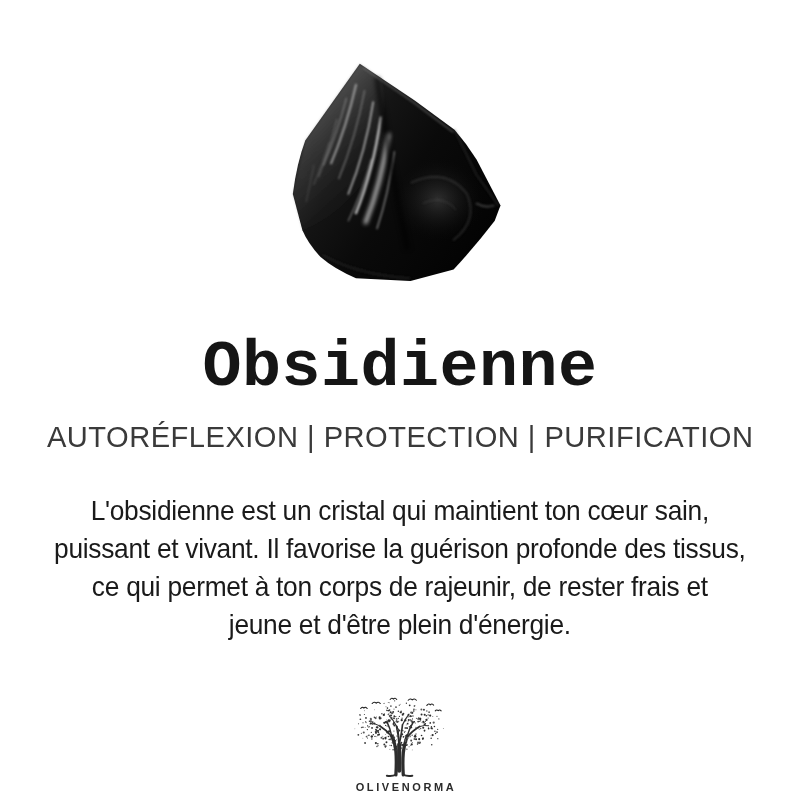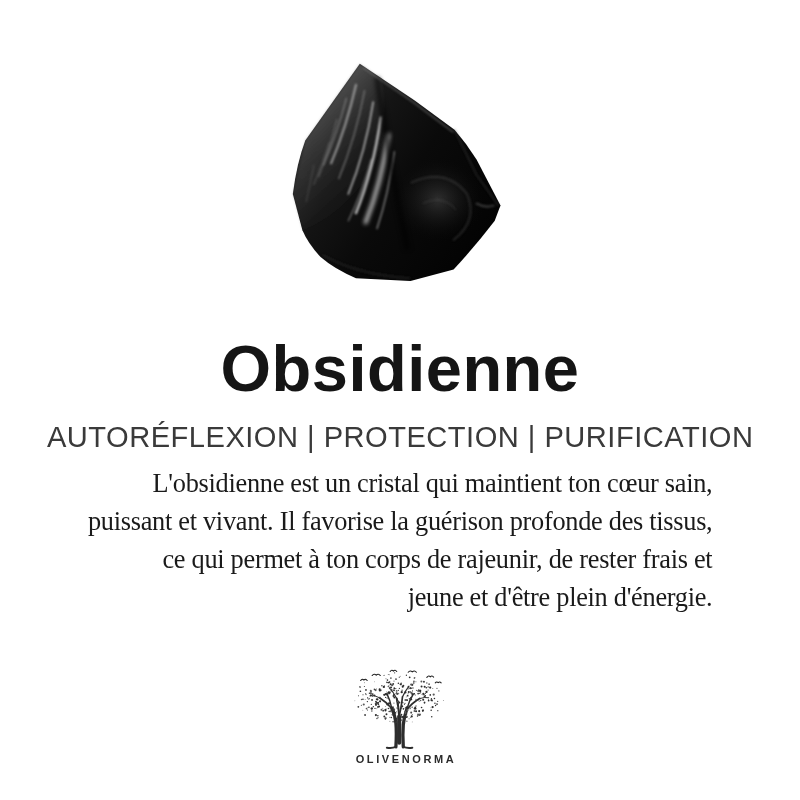--- a/index.html
+++ b/index.html
@@ -14,46 +14,46 @@
     display: flex; flex-direction: column; align-items: center;
     background: #ffffff;
   }
   .stone-svg {
     margin-top: 60px;
     width: 224px; height: 222px;
     display: block;
   }
   .title {
     margin-top: 54px;
-    font-family: Liberation Sans, sans-serif;
+    font-family: Liberation Mono, monospace;
     font-weight: 700;
     font-size: 65px;
     line-height: 1.0;
     color: #151515;
     letter-spacing: 0.5px;
     white-space: nowrap;
   }
   .subtitle {
     margin-top: 20px;
     font-size: 30px;
     font-weight: 300;
     line-height: 1.05;
     letter-spacing: 0.5px;
     color: #3a3a3a;
     white-space: nowrap;
     transform: scaleX(0.97);
     transform-origin: center;
   }
   .description {
-    margin-top: 11px;
-    font-family: Liberation Serif, serif;
+    margin-top: 39px;
+    font-family: Liberation Sans, sans-serif;
     font-size: 28px;
     line-height: 38px;
     color: #1a1a1a;
-    text-align: right;
+    text-align: center;
   }
   .description .desc-line {
     white-space: nowrap;
     letter-spacing: -0.3px;
     transform: scaleX(0.94);
     transform-origin: center;
   }
   .brand-logo-svg {
     margin-top: 53px;
     width: 122px; height: 82px;

